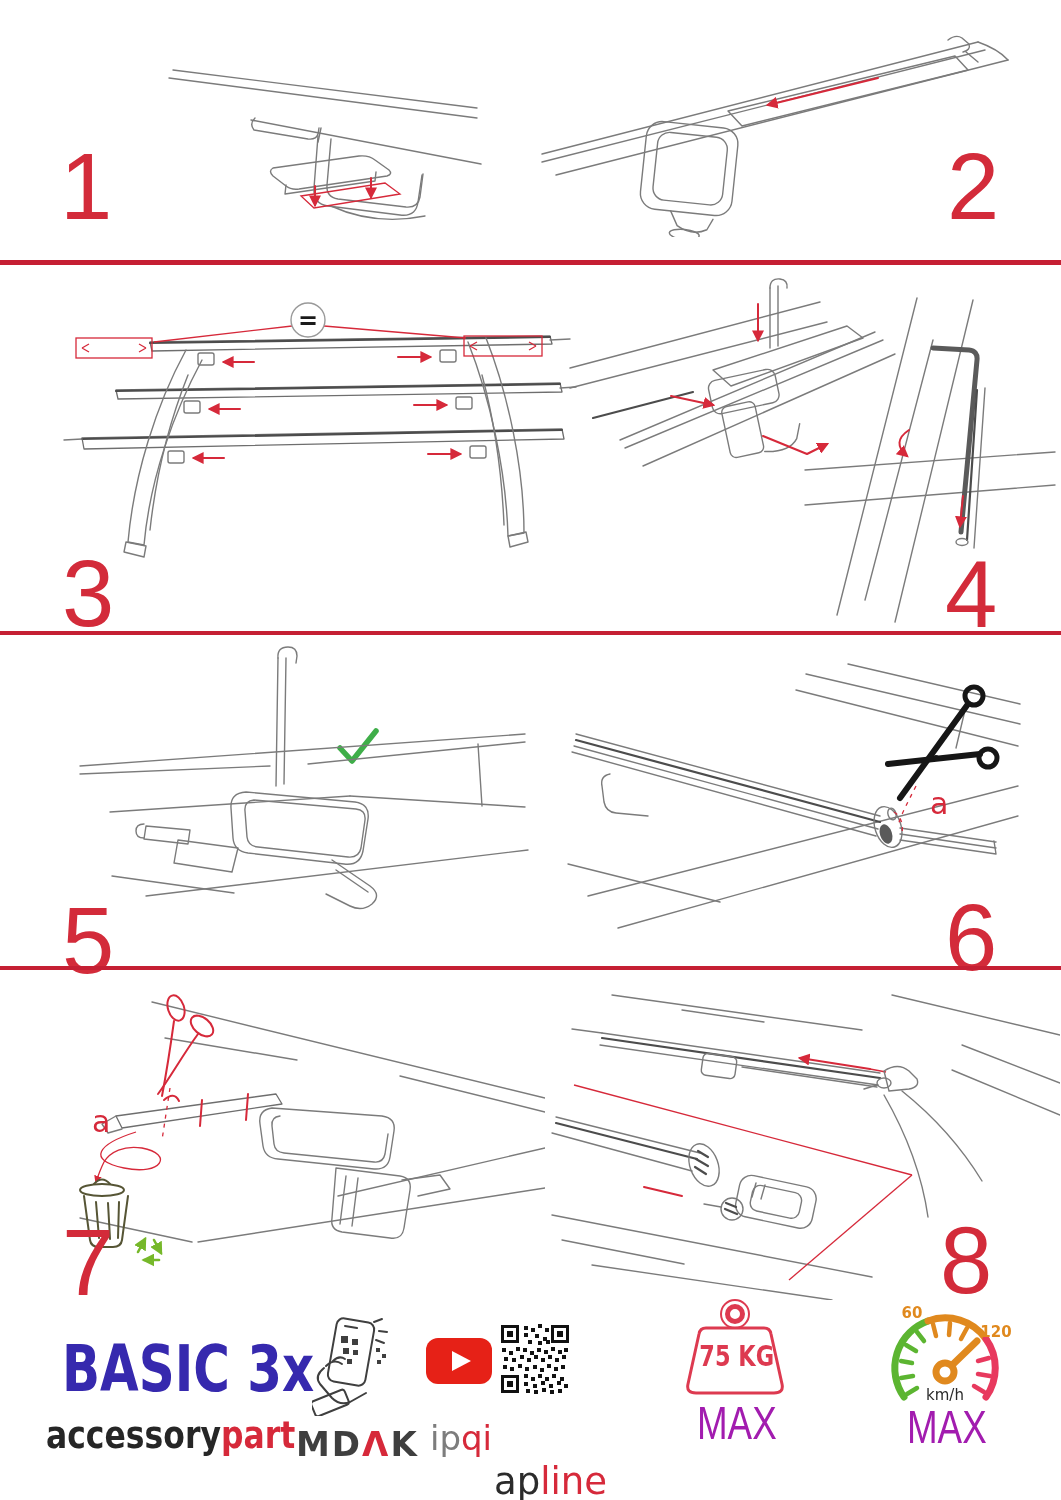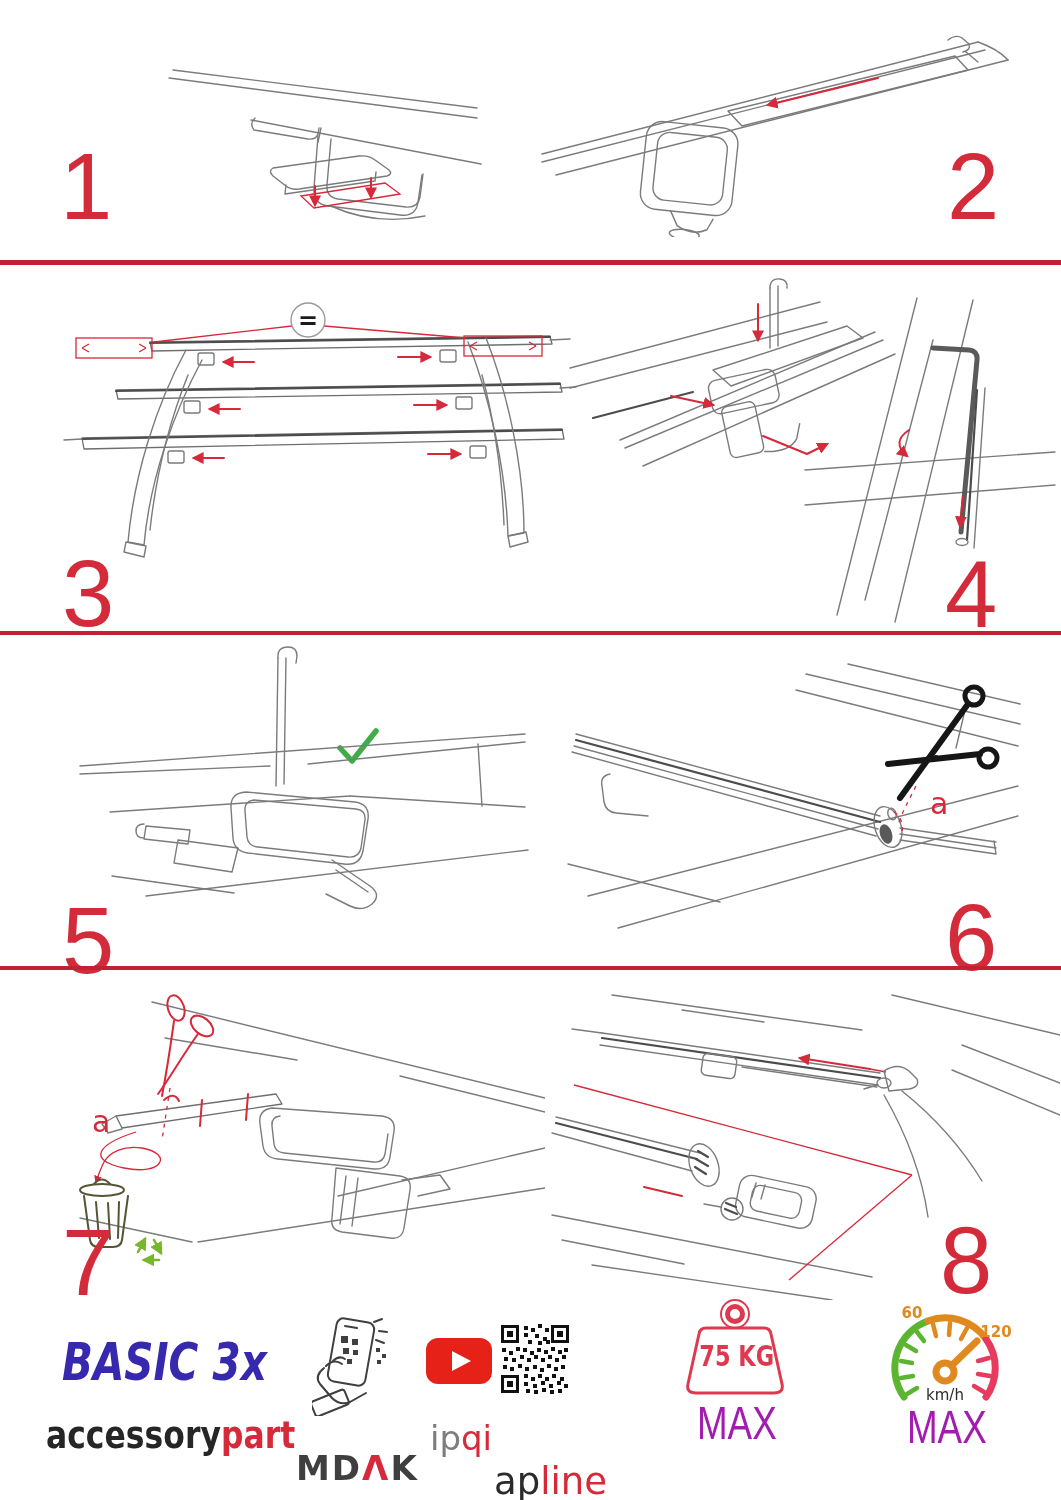--- a/index.html
+++ b/index.html
@@ -18,26 +18,26 @@
   svg .r1{stroke:#d6293a;fill:none;stroke-width:1.3;}
   svg .rds{stroke-dasharray:4 5;}
   svg .gc{stroke:#3fae49;fill:none;stroke-width:5.5;stroke-linecap:round;stroke-linejoin:round;}
   svg .bk{stroke:#161616;fill:none;stroke-linecap:round;}
   svg .tr{stroke:#565535;fill:none;stroke-width:2;stroke-linecap:round;}
   svg .rec{stroke:#76b82a;fill:none;stroke-width:2.6;stroke-linecap:round;}
   svg text{font-family:"DejaVu Sans",sans-serif;}
   .eqtxt{font-size:24px;font-weight:bold;fill:#1a1a1a;}
   .atxt{font-size:30px;fill:#d6293a;}
   
-  .t-basic{position:absolute;left:62px;top:1332px;font-size:52px;color:#3629ae;
-           font-weight:700;white-space:nowrap;font-style:italic;}
+  .t-basic{position:absolute;left:62px;top:1332px;font-size:64px;color:#3629ae;
+           font-weight:700;white-space:nowrap;}
   .t-brand{position:absolute;left:46px;top:1414px;font-size:37px;font-weight:700;
            color:#262626;white-space:nowrap;}
   .t-mdak{position:absolute;left:296px;top:1424px;font-size:34px;font-weight:700;
-          color:#3f3f3f;letter-spacing:2px;white-space:nowrap;margin-top:24px;}
+          color:#3f3f3f;letter-spacing:2px;white-space:nowrap;}
   .t-ipqi{position:absolute;left:430px;top:1418px;font-size:34px;color:#7d7d7d;white-space:nowrap;}
   .t-apline{position:absolute;left:494px;top:1460px;font-size:37px;color:#2b2b2b;white-space:nowrap;}
   .red{color:#d6293a;}
   .sx{display:inline-block;transform:scaleX(.78);transform-origin:0 50%;}
   .sx85{display:inline-block;transform:scaleX(.85);transform-origin:0 50%;}
   .wkg{position:absolute;left:672px;top:1340px;width:130px;text-align:center;
        font-size:28px;font-weight:700;color:#dd3a50;}
   .wkg>span,.maxt>span{display:inline-block;transform:scaleX(.8);transform-origin:center;}
   .maxt{position:absolute;width:130px;text-align:center;font-size:46px;color:#a21caf;
         font-family:"Liberation Sans",sans-serif;}

